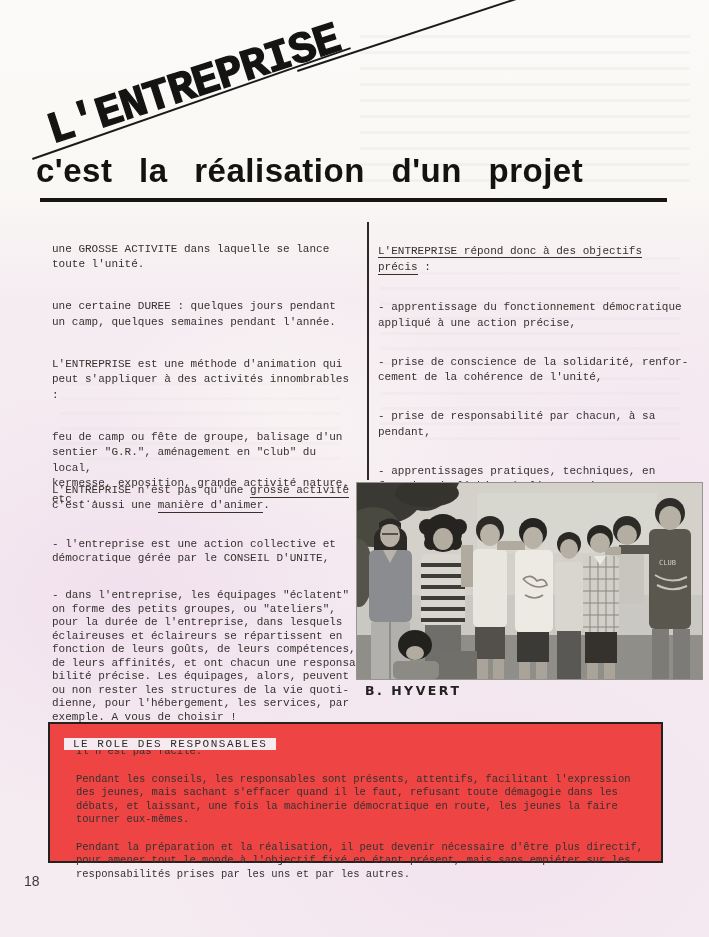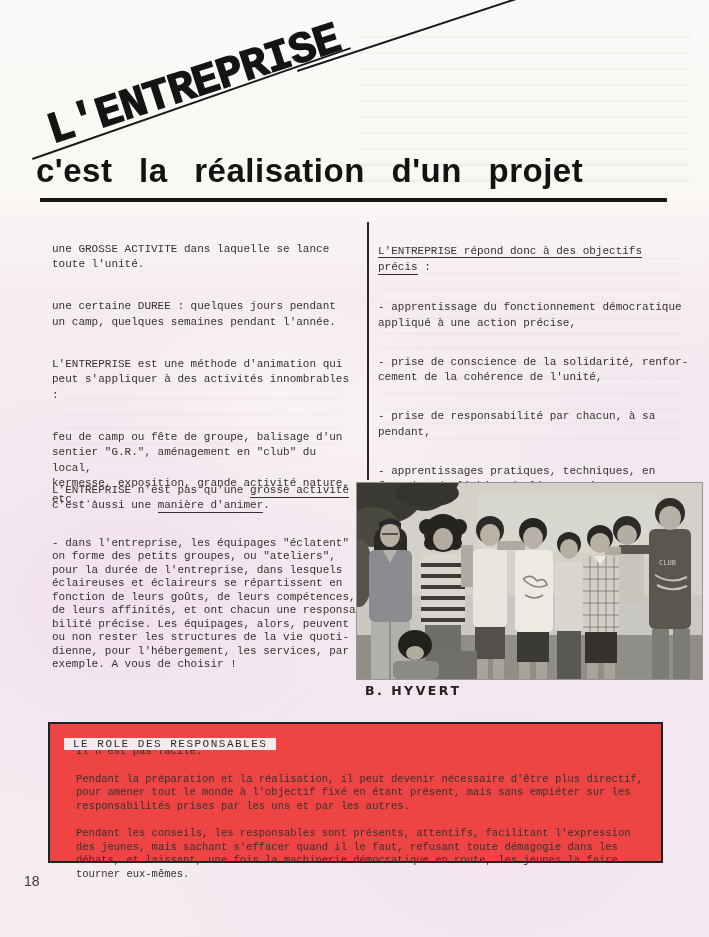--- a/index.html
+++ b/index.html
@@ -108,20 +108,22 @@
   <p>feu de camp ou fête de groupe, balisage d'un
 sentier "G.R.", aménagement en "club" du local,
 kermesse, exposition, grande activité nature,
 etc ...</p>
 </div>
 
 <div class="abs col-left-2"><span>L'ENTREPRISE n'est pas qu'une </span><span class="u">grosse activité</span><span> :
 c'est aussi une </span><span class="u">manière d'animer</span><span>.</span></div>
 
 <div class="abs mono col-left-3">
+  <p class="p-first">- l'entreprise est une action collective et
+démocratique gérée par le CONSEIL D'UNITE,</p>
   <p class="p-long">- dans l'entreprise, les équipages "éclatent" :
 on forme des petits groupes, ou "ateliers",
 pour la durée de l'entreprise, dans lesquels
 éclaireuses et éclaireurs se répartissent en
 fonction de leurs goûts, de leurs compétences,
 de leurs affinités, et ont chacun une responsa-
 bilité précise. Les équipages, alors, peuvent
 ou non rester les structures de la vie quoti-
 dienne, pour l'hébergement, les services, par
 exemple. A vous de choisir !</p>
@@ -243,23 +245,23 @@
   <ellipse cx="58" cy="162" rx="17" ry="15" fill="#23211e"></ellipse>
   <ellipse cx="58" cy="170" rx="9" ry="7" fill="#b2ab9f"></ellipse>
   <rect x="36" y="178" width="46" height="18" rx="5" fill="#8c8a85"></rect>
   <rect x="82" y="168" width="38" height="28" fill="#716f6a"></rect>
 </svg>
 </div>
 <div class="abs photo-caption">B. HYVERT</div>
 
 <div class="abs footer-box">
   <p>Il n'est pas facile.</p>
-  <p>Pendant la préparation et la réalisation, il peut devenir nécessaire d'être plus directif,
-pour amener tout le monde à l'objectif fixé en étant présent, mais sans empiéter sur les
-responsabilités prises par les uns et par les autres.</p>
   <p>Pendant les conseils, les responsables sont présents, attentifs, facilitant l'expression
 des jeunes, mais sachant s'effacer quand il le faut, refusant toute démagogie dans les
 débats, et laissant, une fois la machinerie démocratique en route, les jeunes la faire
 tourner eux-mêmes.</p>
+  <p>Pendant la préparation et la réalisation, il peut devenir nécessaire d'être plus directif,
+pour amener tout le monde à l'objectif fixé en étant présent, mais sans empiéter sur les
+responsabilités prises par les uns et par les autres.</p>
 </div>
 <div class="abs box-title">LE ROLE DES RESPONSABLES</div>
 
 <div class="abs page-number">18</div>
 
 </body></html>

